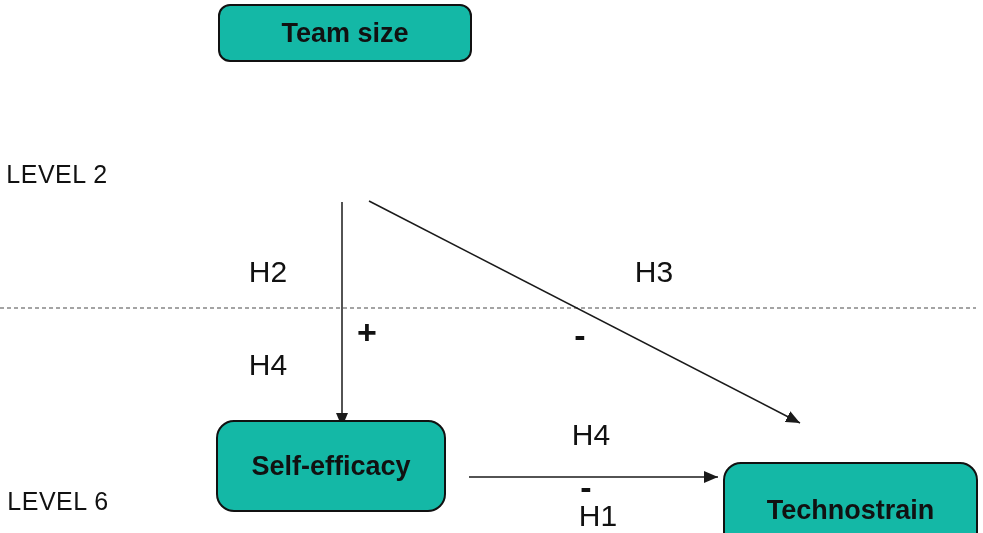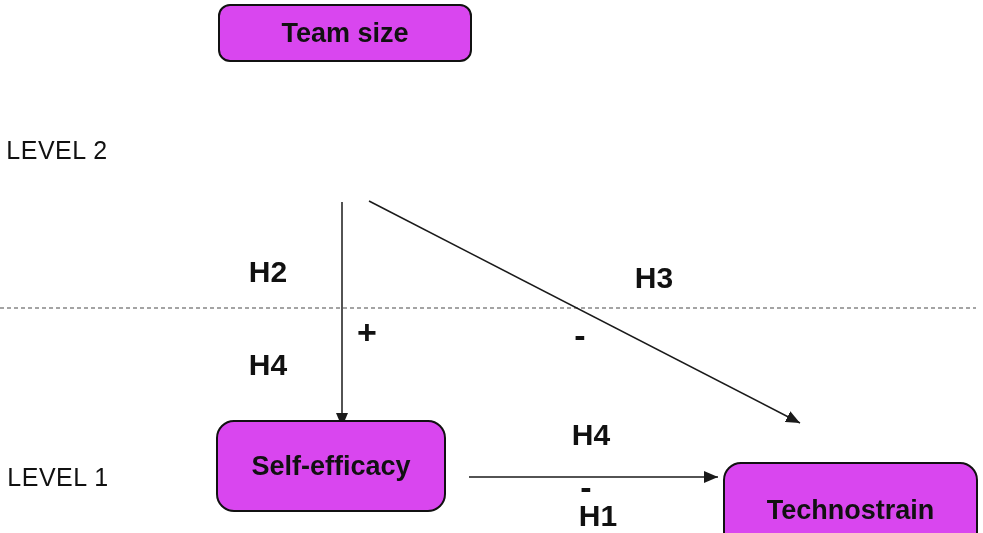--- a/index.html
+++ b/index.html
@@ -28,21 +28,21 @@
     stroke-width: 1.5;
   }
   .arrows-layer line.divider {
     stroke: #4a4a4a;
     stroke-width: 1.2;
     stroke-dasharray: 4 3;
   }
   .node {
     position: absolute;
     box-sizing: border-box;
-    background: #d946ef;
+    background: #14b8a6;
     border: 2.5px solid #111111;
     display: flex;
     align-items: center;
     justify-content: center;
     text-align: center;
     font-size: 27px;
     font-weight: 600;
     line-height: 1.22;
   }
   .node .node-label {
@@ -51,38 +51,39 @@
   }
   .node-team-size     { left: 218px; top: 4px;   width: 254px; height: 58px;  border-radius: 12px; }
   .node-leadership    { left: 213px; top: 90px;  width: 254px; height: 110px; border-radius: 20px; }
   .node-self-efficacy { left: 216px; top: 420px; width: 230px; height: 92px;  border-radius: 18px; }
   .node-technostrain  { left: 723px; top: 434px; width: 255px; height: 96px;  border-radius: 18px; margin-top: 28px; }
   .lbl {
     position: absolute;
     transform: translate(-50%, -50%);
     white-space: nowrap;
     font-size: 30px;
-    font-weight: 700;
+    font-weight: 400;
     line-height: 1;
   }
   .lbl.level {
     font-size: 25px;
     font-weight: 400;
     letter-spacing: 0.5px;
+    margin-top: 24px;
   }
   .lbl.sign {
     font-size: 34px;
     font-weight: 700;
   }
   .lbl-level2    { left: 57px;  top: 150px; }
   .lbl-level1    { left: 58px;  top: 477px; }
   .lbl-h2        { left: 268px; top: 272px; }
   .lbl-h4-cross  { left: 268px; top: 365px; }
   .lbl-plus      { left: 367px; top: 332px; }
-  .lbl-h3        { left: 654px; top: 278px; }
+  .lbl-h3        { left: 654px; top: 272px; }
   .lbl-minus-diag{ left: 580px; top: 335px; }
   .lbl-h4-direct { left: 591px; top: 435px; }
   .lbl-minus-dir { left: 586px; top: 487px; }
   .lbl-h1        { left: 598px; top: 516px; }
 </style>
 </head>
 <body>
 
 <div class="canvas">
 
@@ -92,21 +93,21 @@
         <polygon points="0,0 14,6 0,12" fill="#1a1a1a"></polygon>
       </marker>
     </defs>
     <line class="divider" x1="0" y1="308" x2="976" y2="308"></line>
     <line x1="342" y1="202" x2="342" y2="427" marker-end="url(#arrowhead)"></line>
     <line x1="369" y1="201" x2="800" y2="423" marker-end="url(#arrowhead)"></line>
     <line x1="469" y1="477" x2="718" y2="477" marker-end="url(#arrowhead)"></line>
   </svg>
 
   <div class="lbl level lbl-level2">LEVEL 2</div>
-  <div class="lbl level lbl-level1">LEVEL 1</div>
+  <div class="lbl level lbl-level1">LEVEL 6</div>
 
   <div class="node node-team-size">
     <span class="node-label">Team size</span>
   </div>
 
 
   <div class="node node-self-efficacy">
     <span class="node-label">Self-efficacy</span>
   </div>
 

